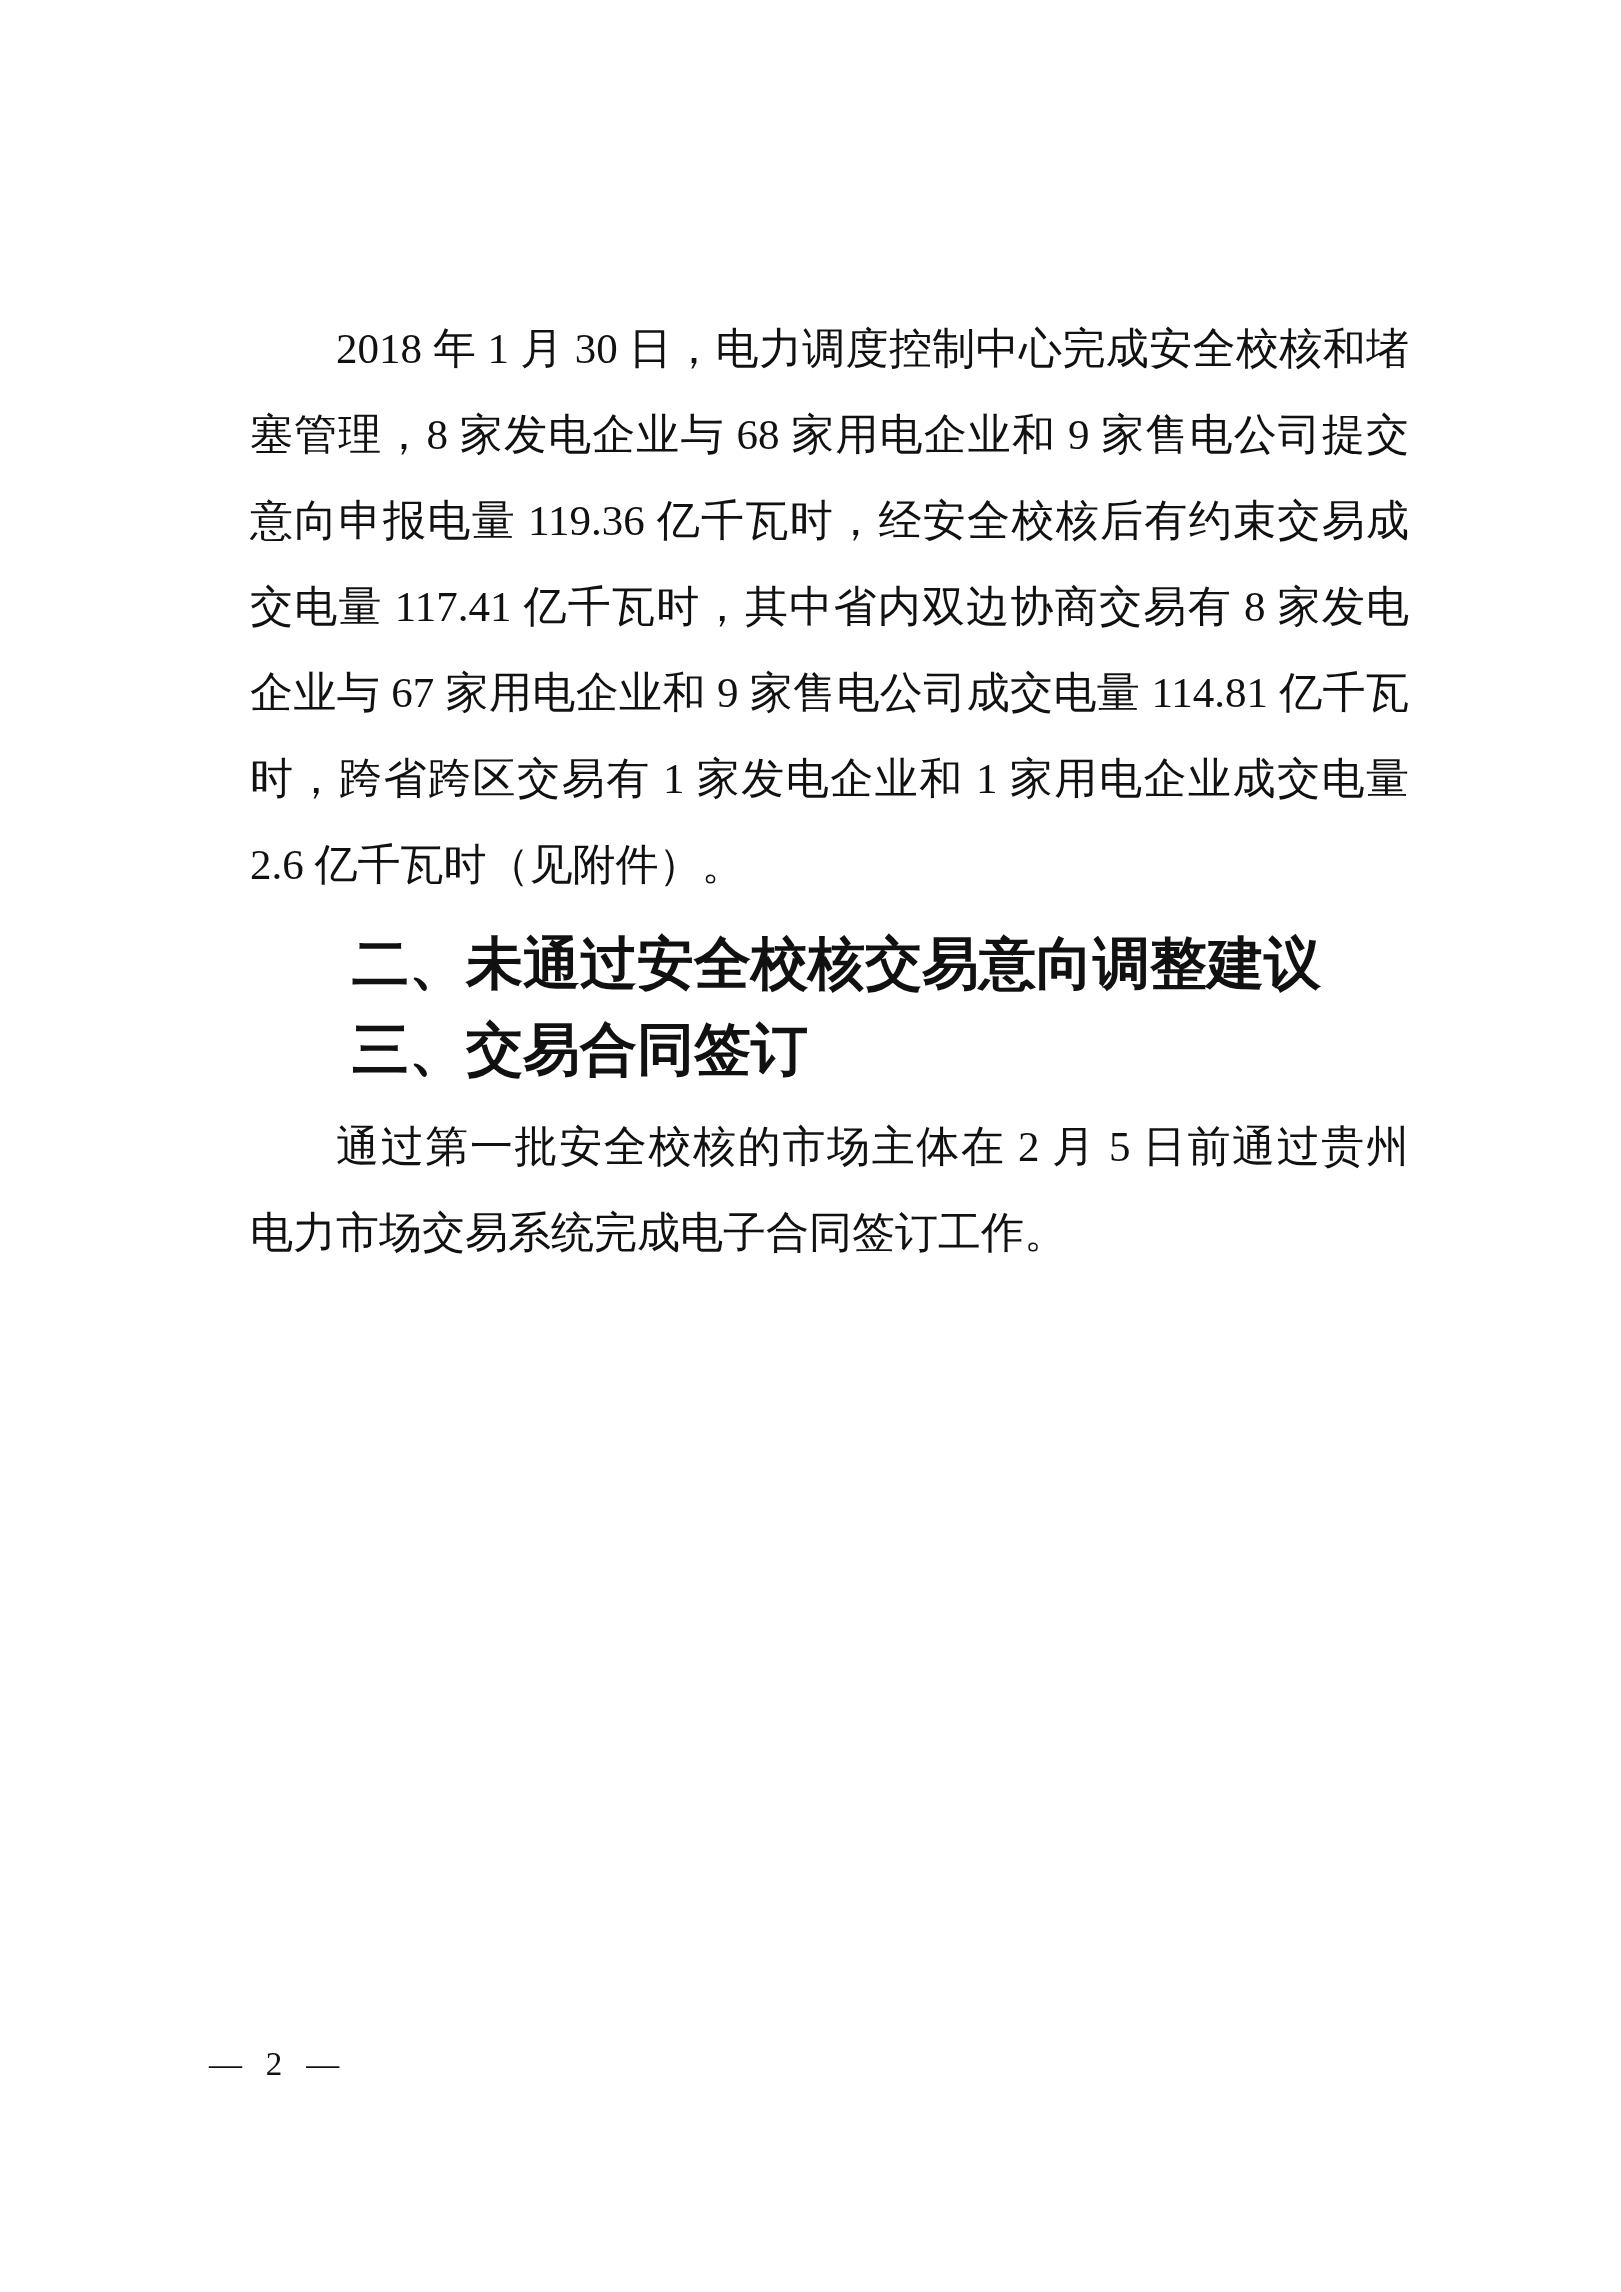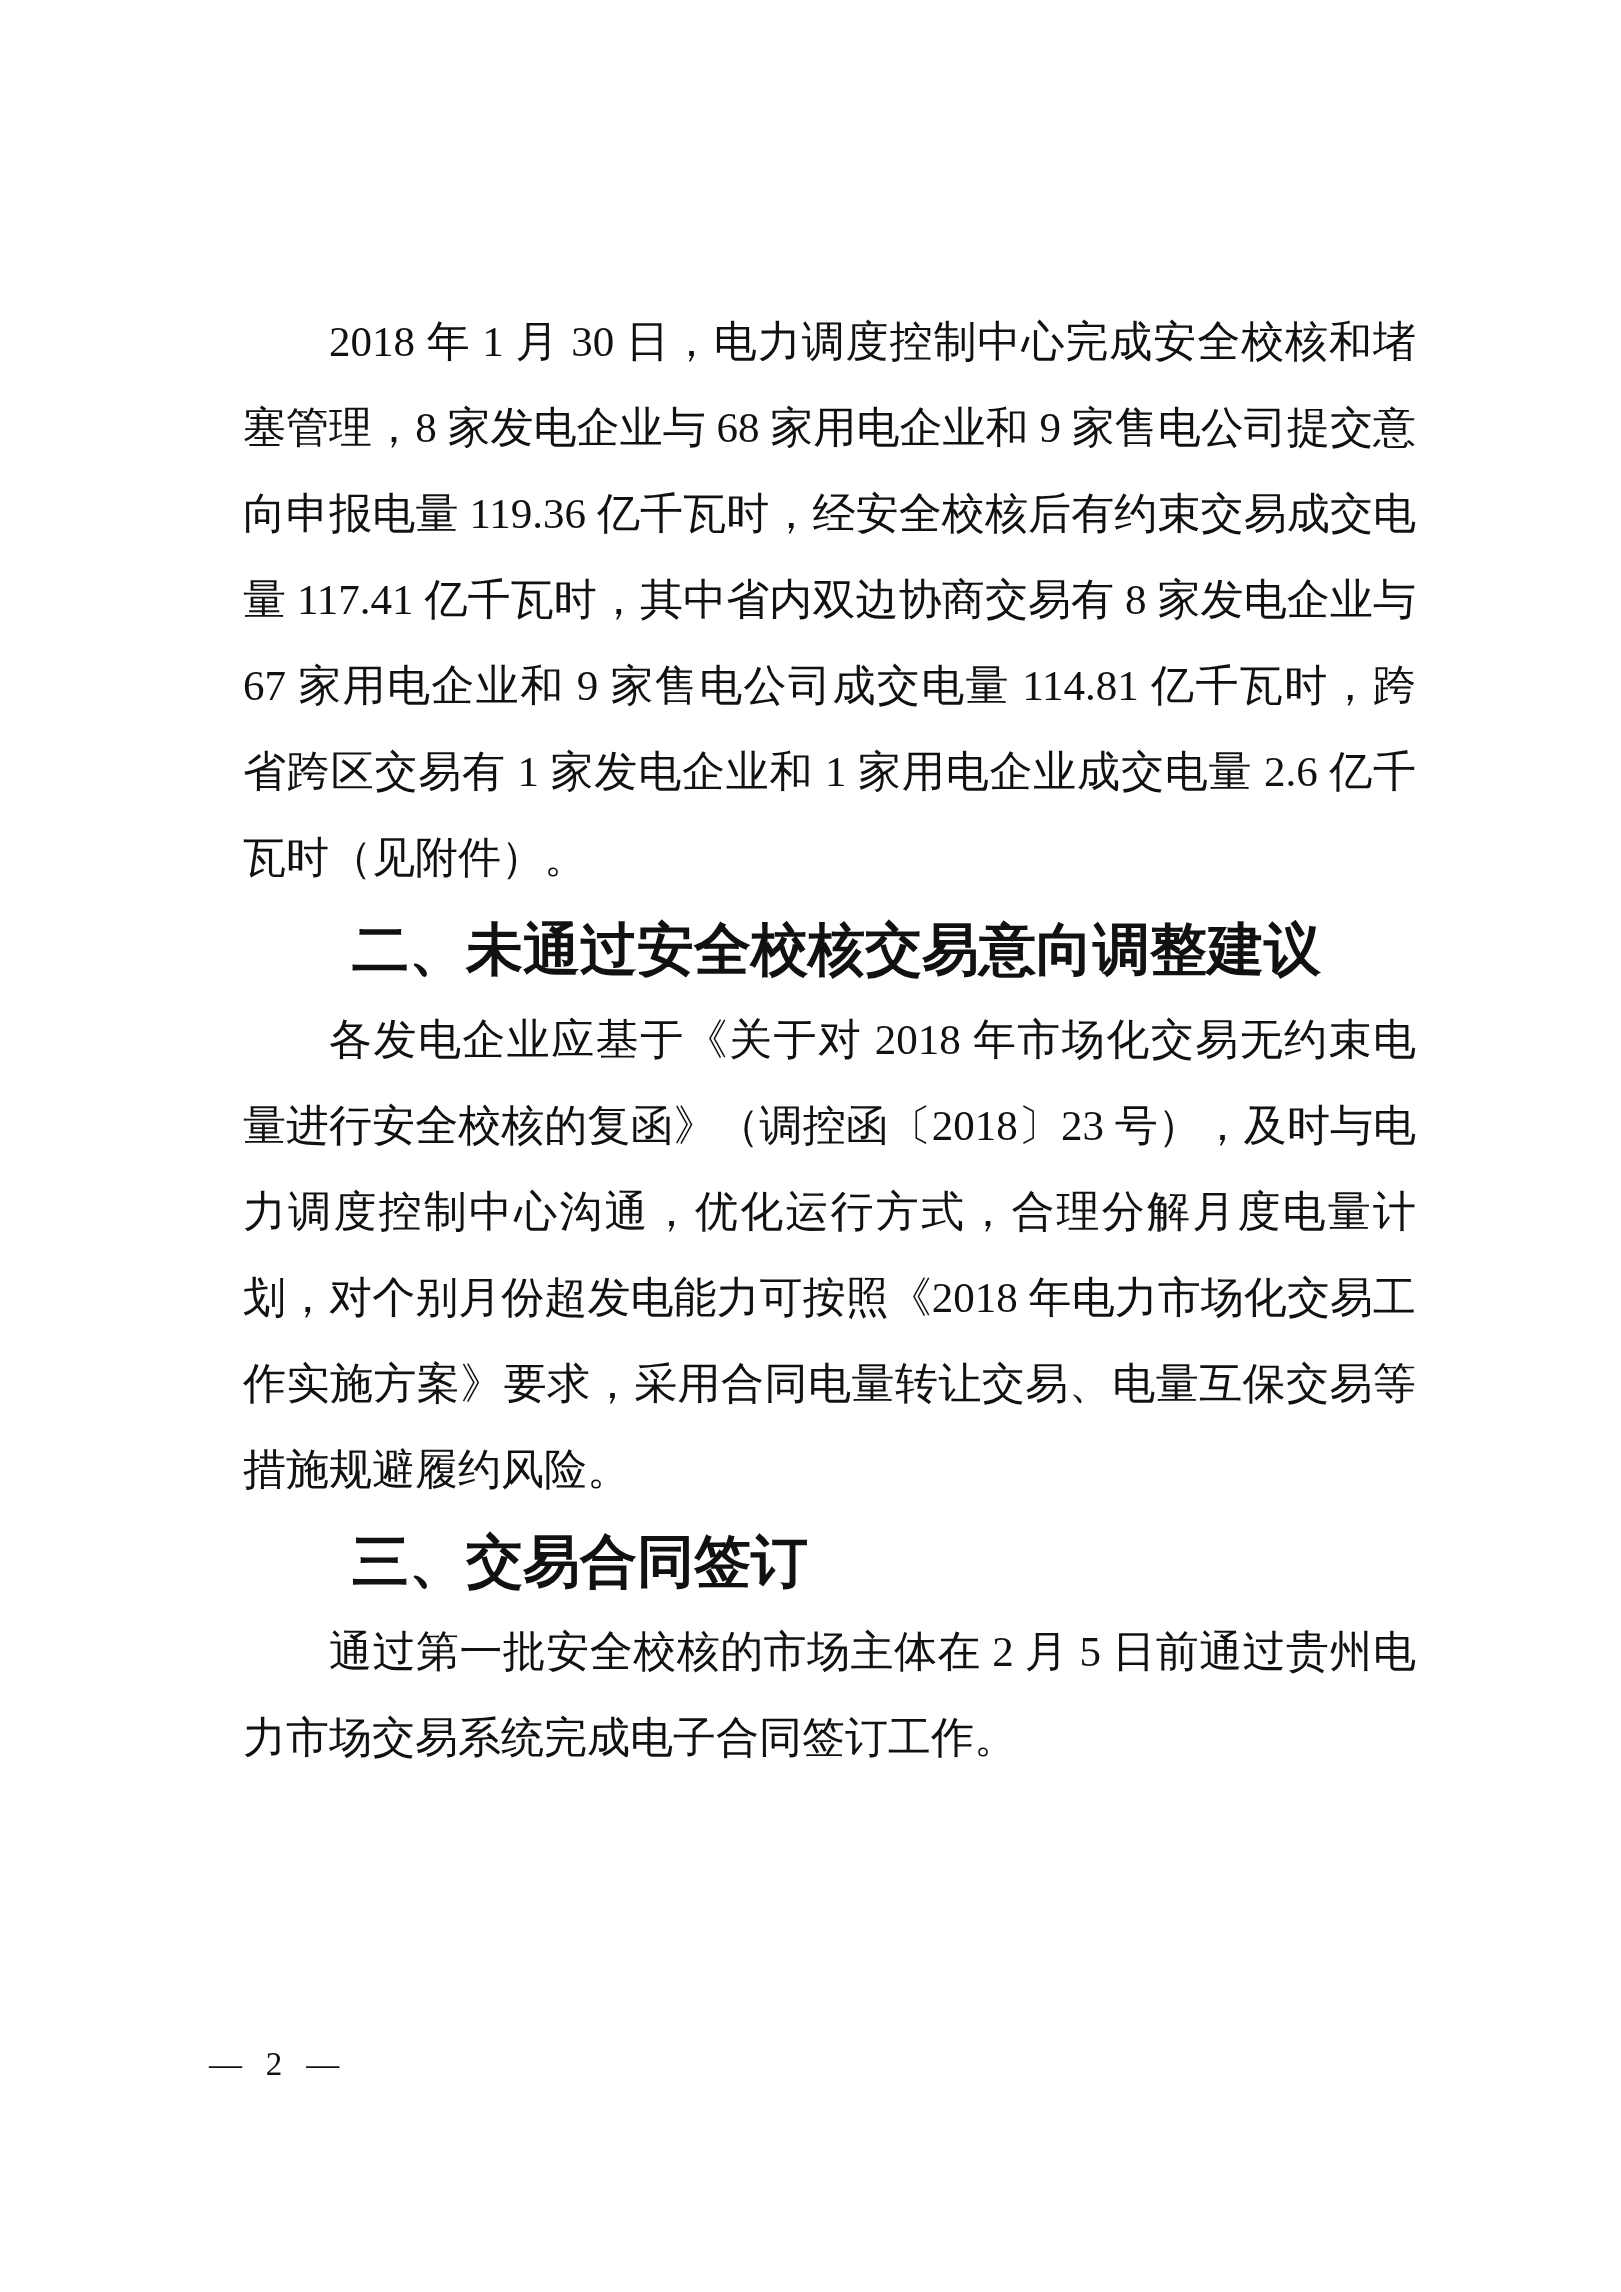--- a/index.html
+++ b/index.html
@@ -22,21 +22,21 @@
   }
   .content {
     position: absolute;
     left: 238px;
     top: 294px;
     width: 1183px;
     font-size: 43px;
     line-height: 86px;
   }
   .para {
-    margin: 5px;
+    margin: 12px;
     text-indent: 2em;
     text-align: justify;
     text-justify: inter-ideograph;
     font-family: "Liberation Serif", "DejaVu Serif", serif;
   }
   .heading {
     margin: 0;
     text-indent: 2em;
     text-align: left;
     font-size: 57px;
@@ -60,21 +60,20 @@
 <body>
 
 <div class="page">
 
   <div class="content">
 
     <p class="para">2018 年 1 月 30 日，电力调度控制中心完成安全校核和堵塞管理，8 家发电企业与 68 家用电企业和 9 家售电公司提交意向申报电量 119.36 亿千瓦时，经安全校核后有约束交易成交电量 117.41 亿千瓦时，其中省内双边协商交易有 8 家发电企业与 67 家用电企业和 9 家售电公司成交电量 114.81 亿千瓦时，跨省跨区交易有 1 家发电企业和 1 家用电企业成交电量 2.6 亿千瓦时（见附件）。</p>
 
     <h2 class="heading">二、未通过安全校核交易意向调整建议</h2>
 
-    <p class="para">各发电企业应基于《关于对 2018 年市场化交易无约束电量进行安全校核的复函》（调控函〔2018〕23 号），及时与电力调度控制中心沟通，优化运行方式，合理分解月度电量计划，对个别月份超发电能力可按照《2018 年电力市场化交易工作实施方案》要求，采用合同电量转让交易、电量互保交易等措施规避履约风险。</p>
 
     <h2 class="heading">三、交易合同签订</h2>
 
     <p class="para">通过第一批安全校核的市场主体在 2 月 5 日前通过贵州电力市场交易系统完成电子合同签订工作。</p>
 
 
 
   </div>
 
   <div class="footer">— 2 —</div>

